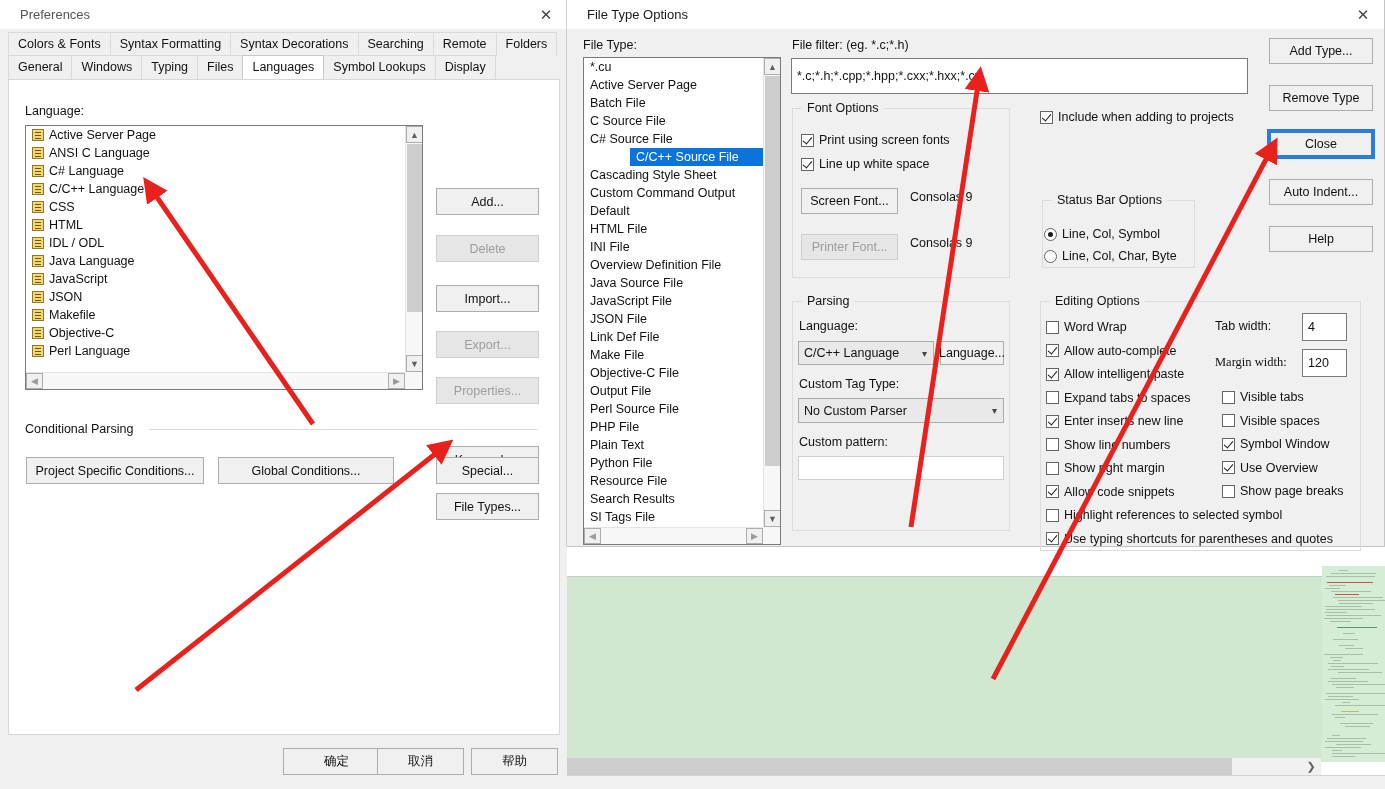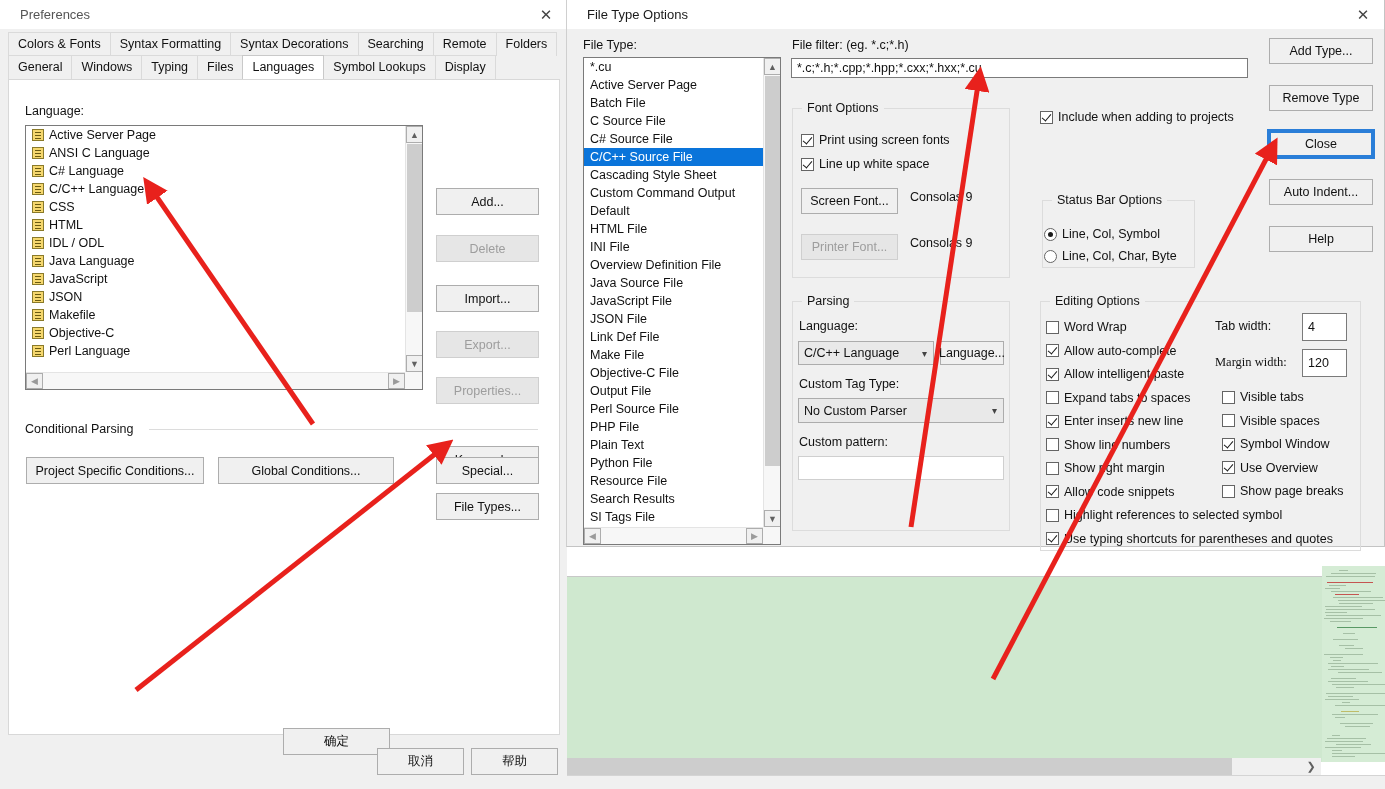--- a/index.html
+++ b/index.html
@@ -119,21 +119,21 @@
     overflow: hidden;
   }
   .listbox .inner { position: absolute; left: 0; top: 0; right: 17px; bottom: 17px; overflow: hidden; }
   .li {
     height: 18px; line-height: 18px;
     padding-left: 6px;
     font-size: 12.5px; color: #111;
     white-space: nowrap;
     display: flex; align-items: center;
   }
-  .li.sel { background: #0a74da; color: #fff; }
+  .li.sel { background: #0a74da; color: #fff; margin-left: 46px; }
   .li .ic {
     width: 12px; height: 12px; margin-right: 5px;
     flex: none; position: relative;
     background: #f5d76e; border: 1px solid #8a7a2a;
   }
   .li .ic::after {
     content: ""; position: absolute; left: 2px; top: 2px; right: 2px; height: 1px;
     background: #6a5a10; box-shadow: 0 3px 0 #6a5a10, 0 6px 0 #6a5a10;
   }
 
@@ -420,21 +420,21 @@
       <div class="hrule" style="left:140px; top:349px; width:389px;"></div>
 
       <div id="cond-buttons">
           <div class="btn" style="left: 17px; top: 377px; width: 178px; height: 27px;">Project Specific Conditions...</div>
           <div class="btn" style="left: 209px; top: 377px; width: 176px; height: 27px;">Global Conditions...</div>
           <div class="btn" style="left: 427px; top: 377px; width: 103px; height: 27px;">Special...</div>
         </div>
     </div>
 
     <div id="prefs-footer">
-        <div class="btn" style="left: 283px; top: 728px; width: 107px; height: 27px;">确定</div>
+        <div class="btn" style="left: 283px; top: 748px; width: 107px; height: 27px;">确定</div>
         <div class="btn" style="left: 377px; top: 748px; width: 87px; height: 27px;">取消</div>
         <div class="btn" style="left: 471px; top: 748px; width: 87px; height: 27px;">帮助</div>
       </div>
   </div>
 
   <div class="win" id="fto">
     <div class="win-title strong">
       <span>File Type Options</span>
       <span class="win-close">✕</span>
     </div>
@@ -528,21 +528,21 @@
         <div class="btn dn">▼</div>
       </div>
       <div class="hscroll">
         <div class="btn lf">◀</div>
         <div class="btn rt">▶</div>
       </div>
       <div class="corner"></div>
     </div>
 
     <div class="lbl" style="left:225px; top:38px;">File filter: (eg. *.c;*.h)</div>
-    <div class="textbox" style="left:224px; top:58px; width:457px; height:20px;">
+    <div class="textbox" style="left:224px; top:58px; width:457px; height:36px;">
       <span>*.c;*.h;*.cpp;*.hpp;*.cxx;*.hxx;*.cu</span>
     </div>
 
     <div class="chk on" style="left:473px; top:110px;">
       <span class="box"></span>
       <span>Include when adding to projects</span>
     </div>
 
     <div class="group" style="left:225px; top:108px; width:218px; height:170px;">
       <span class="gtitle">Font Options</span>

